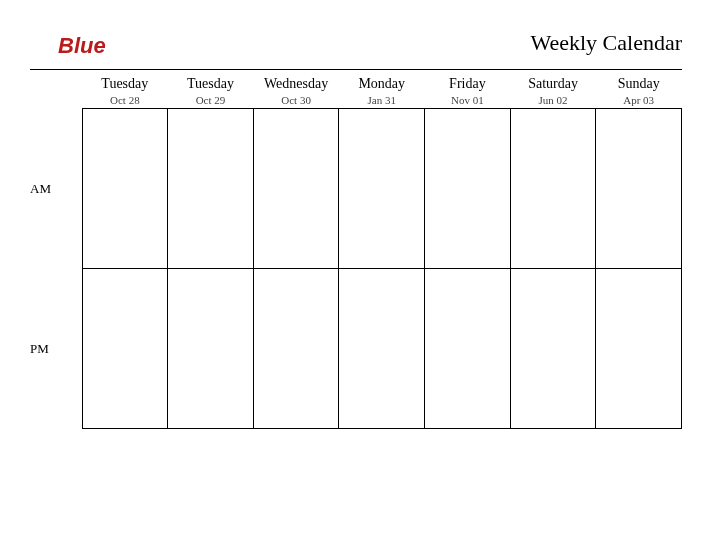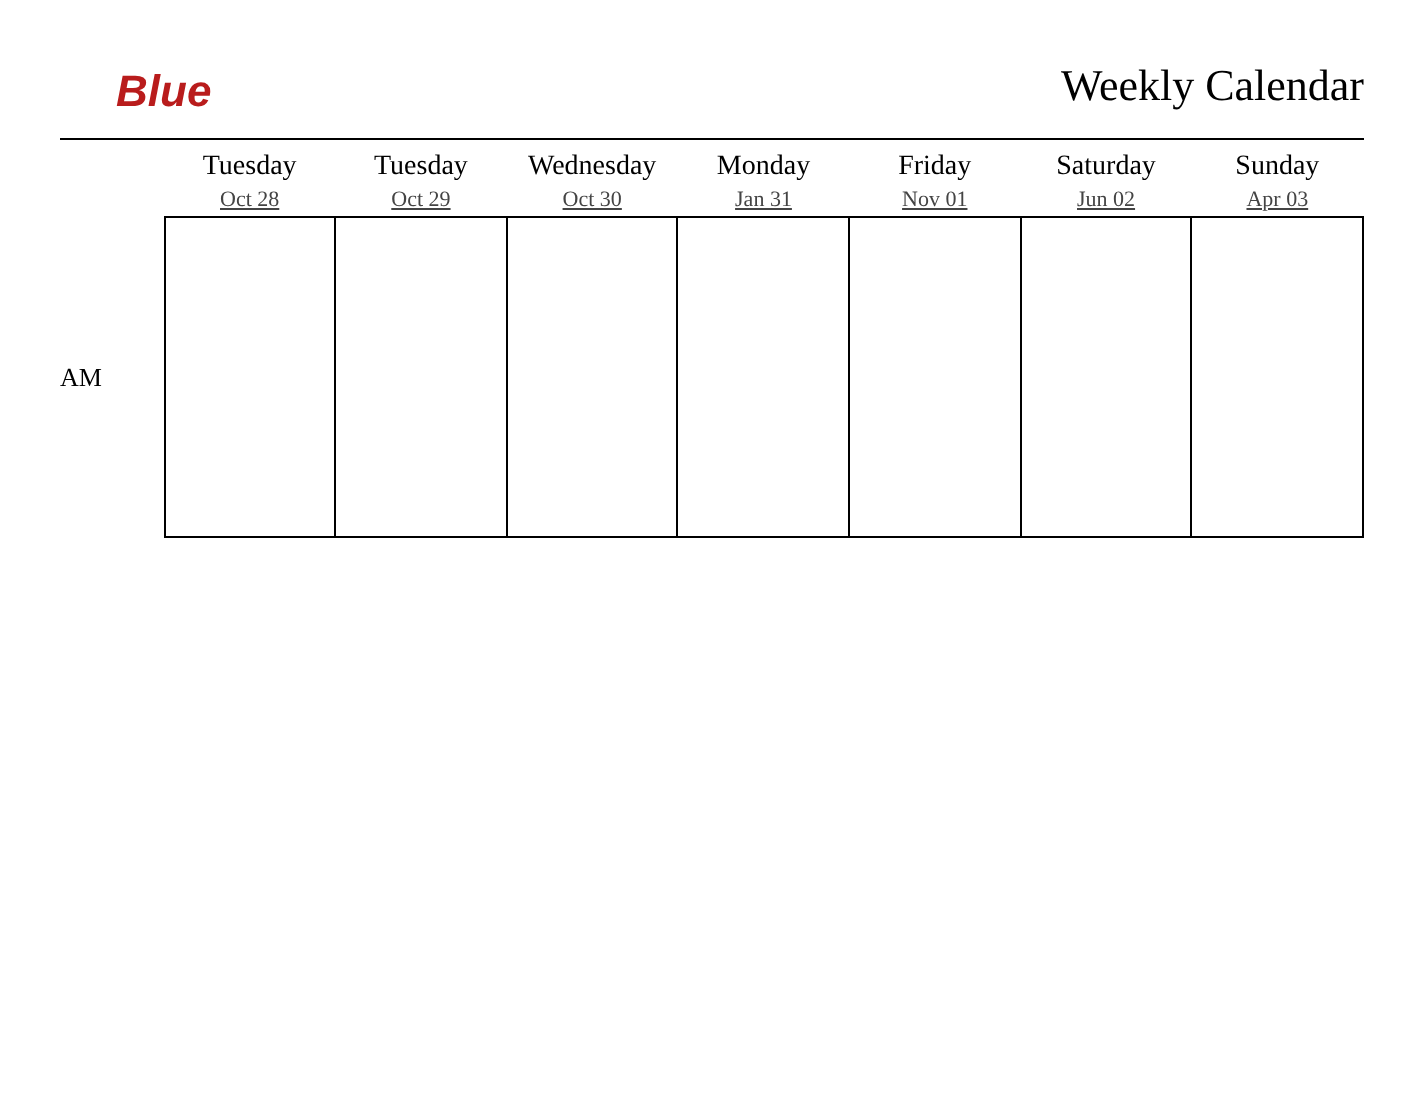--- a/index.html
+++ b/index.html
@@ -44,21 +44,20 @@
   }
   table.cal th .dayname {
     font-size: 14px;
     display: block;
   }
   table.cal th .daydate {
     font-size: 11px;
     color: #444;
     display: block;
     margin-top: 2px;
-    text-decoration: underline;
   }
   table.cal th.rowhead-top {
     border-top: 1px solid #000;
   }
   table.cal td.cell {
     border: 1px solid #000;
     height: 160px;
   }
   table.cal td.rowhead {
     font-size: 13px;
@@ -129,15 +128,25 @@
       <tr>
         <td class="rowhead">AM</td>
         <td class="cell"></td>
         <td class="cell"></td>
         <td class="cell"></td>
         <td class="cell"></td>
         <td class="cell"></td>
         <td class="cell"></td>
         <td class="cell"></td>
       </tr>
+      <tr>
+        <td class="rowhead">PM</td>
+        <td class="cell"></td>
+        <td class="cell"></td>
+        <td class="cell"></td>
+        <td class="cell"></td>
+        <td class="cell"></td>
+        <td class="cell"></td>
+        <td class="cell"></td>
+      </tr>
     </tbody>
   </table>
 </div>
 
 </body></html>

